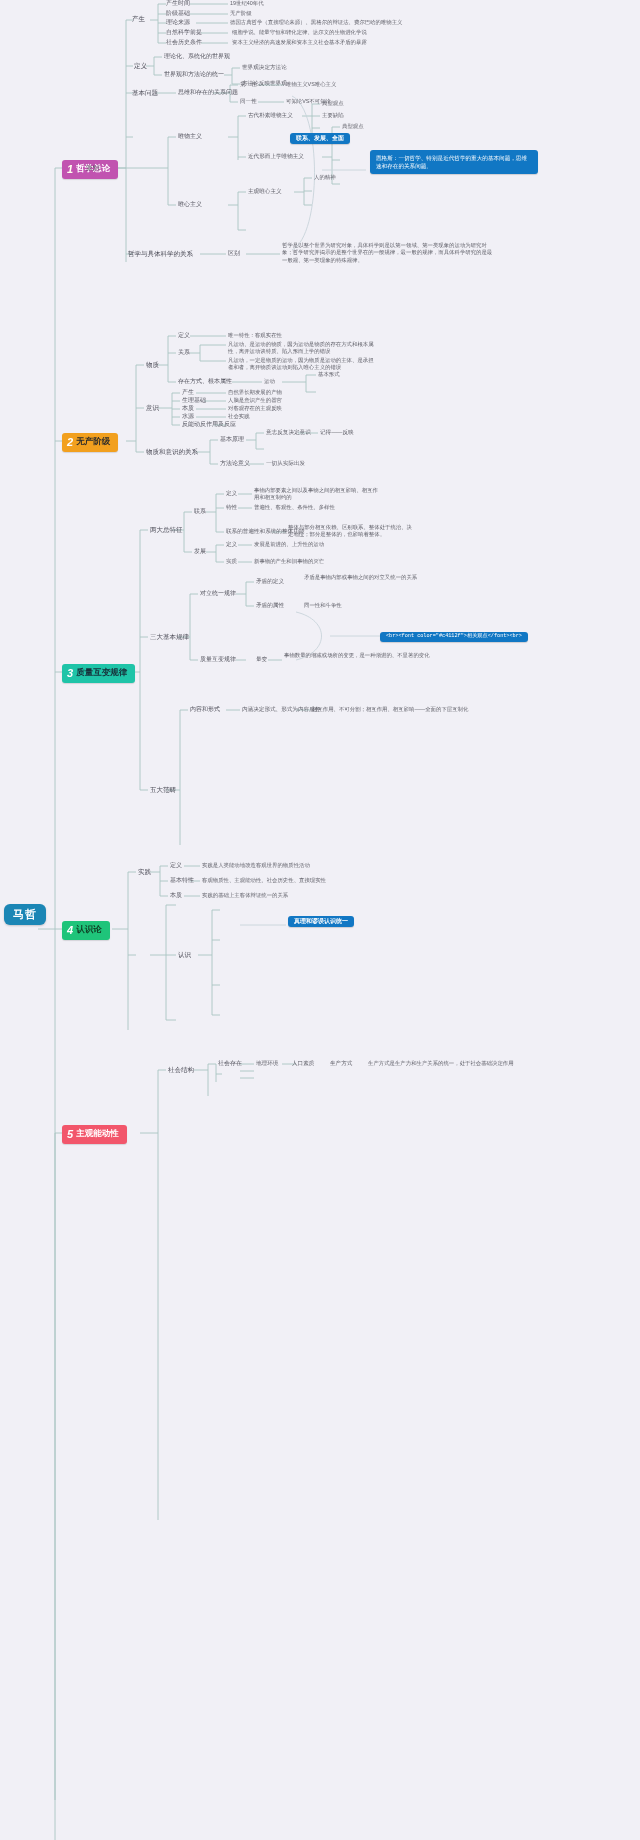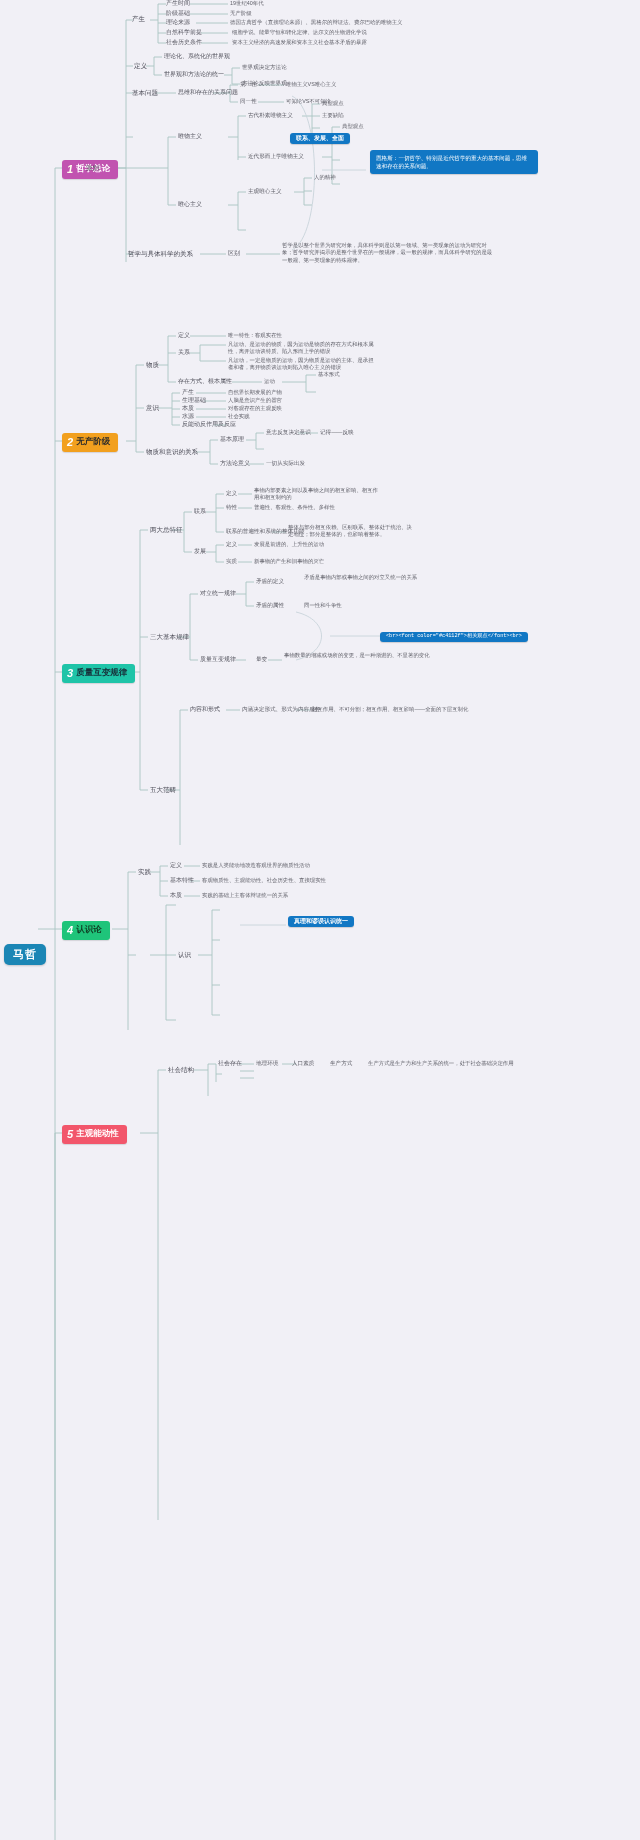--- a/index.html
+++ b/index.html
@@ -299,21 +299,21 @@
         <path d="M240 1071 H254"></path>
         <path d="M240 1078 H254"></path>
       <path d="M282 1064 H296"></path>
       <path d="M216 1064 V1082"></path>
       <path d="M216 1074 H222"></path>
 
       <path d="M55 1133 V1800"></path>
     </g>
   </svg>
 
-  <div class="node n-root" style="left:4px; top:944px;">马哲</div>
+  <div class="node n-root" style="left:4px; top:904px;border-radius:6px;">马哲</div>
 
   <div class="node n-l1 c-purple" style="left:62px; top:160px;">
     <span class="num">1</span>
     <span>哲学总论</span>
   </div>
 
   <div class="node n-l2" style="left:132px; top:15px;">产生</div>
   <div class="node n-l3" style="left:166px; top:0px;">产生时间</div>
   <div class="node n-leaf" style="left:230px; top:0px;">19世纪40年代</div>
   <div class="node n-l3" style="left:166px; top:10px;">阶级基础</div>

